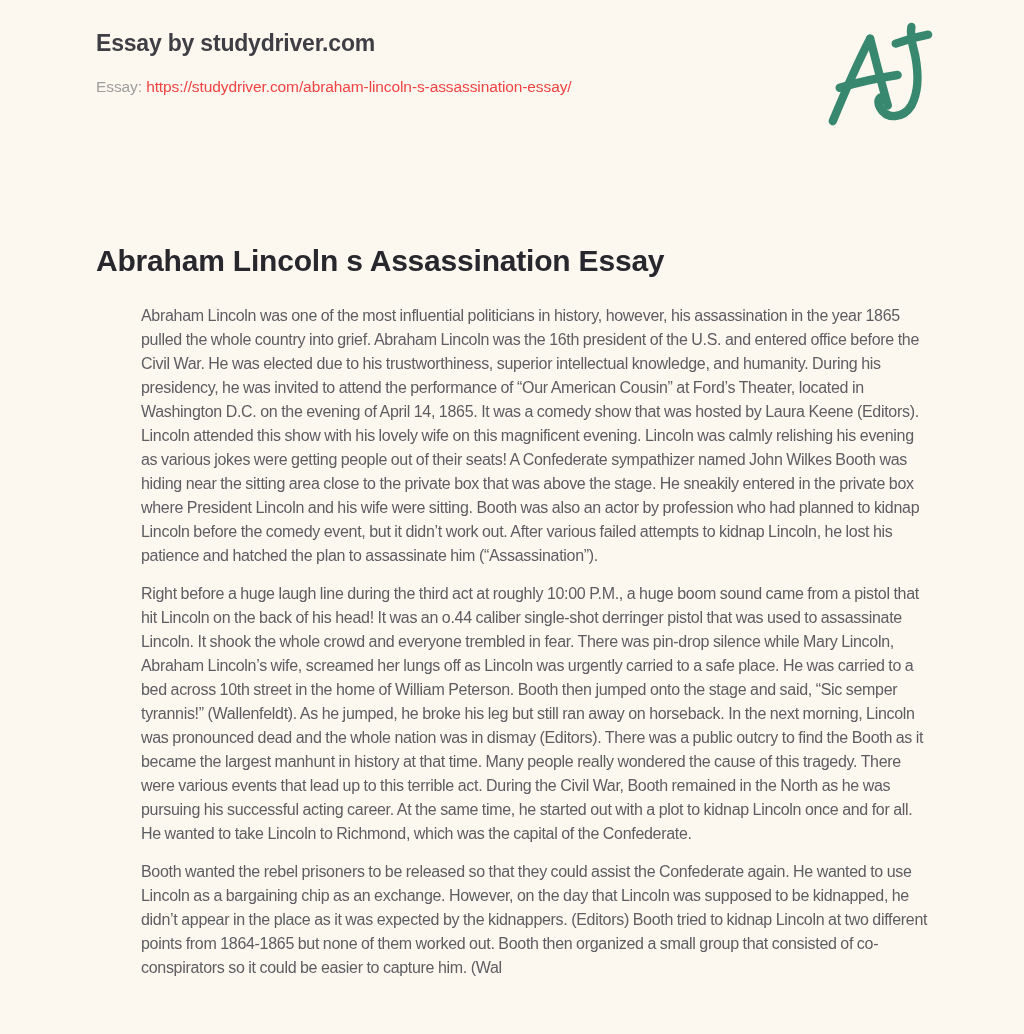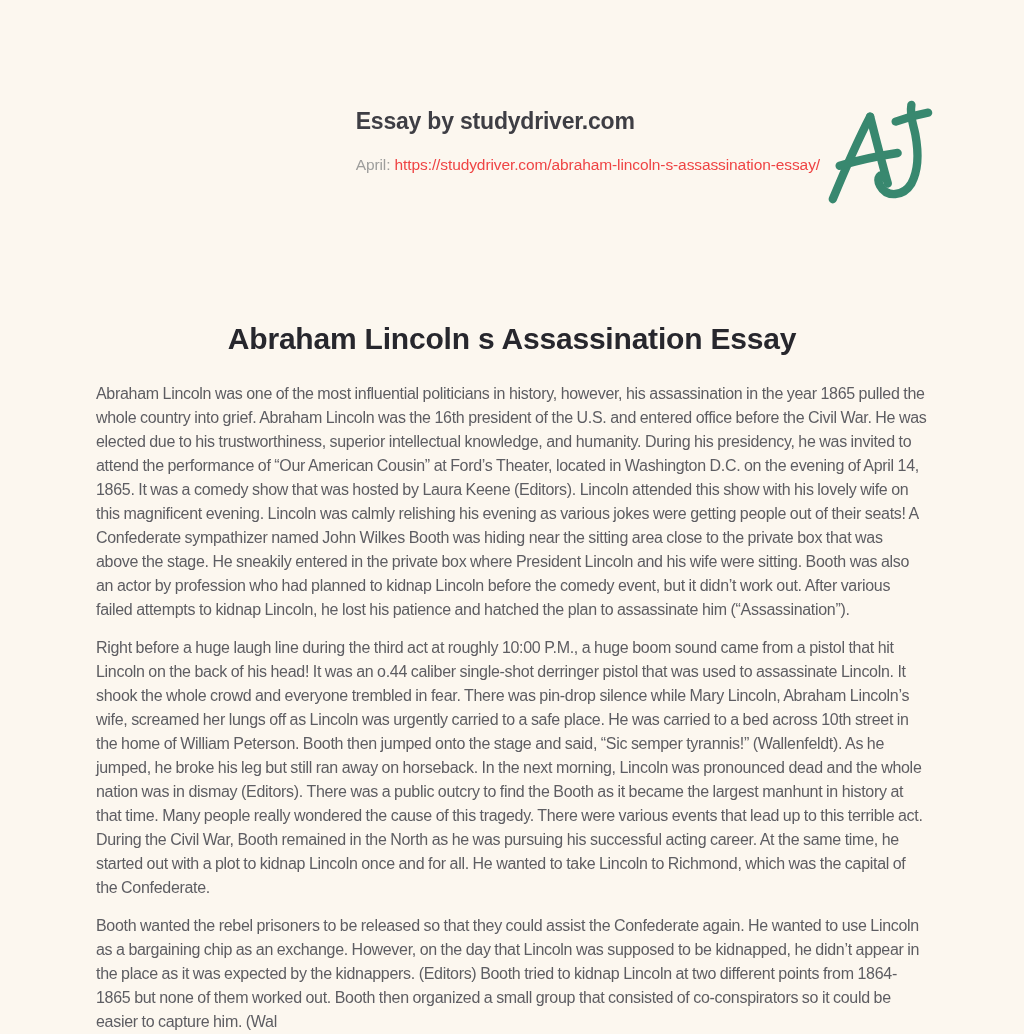--- a/index.html
+++ b/index.html
@@ -11,23 +11,23 @@
     font-family: "Liberation Sans", sans-serif;
   }
   .page {
     position: relative;
     width: 1024px;
     height: 1034px;
     padding: 0 96px;
   }
   .header-row {
     display: flex;
-    justify-content: flex-end;
+    justify-content: space-between;
     align-items: flex-start;
-    padding-top: 108px;
+    padding-top: 30px;
   }
   .site-title {
     font-size: 23px;
     font-weight: 700;
     line-height: 27px;
     color: #3E3E44;
     letter-spacing: -0.2px;
   }
   .source-line {
     margin-top: 20px;
@@ -47,45 +47,45 @@
     margin-right: -6px;
     flex-shrink: 0;
   }
   .doc-title {
     margin-top: 112px;
     font-size: 30px;
     font-weight: 700;
     line-height: 34px;
     color: #27272D;
     letter-spacing: -0.2px;
-    text-align: center;
   }
   .essay-body {
     margin-top: 26px;
     max-width: 833px;
+    margin-left: 45px;
   }
   .essay-body p {
     font-size: 16px;
     line-height: 24px;
     color: #5D5D62;
     letter-spacing: -0.3px;
     word-spacing: -0.4px;
     margin-bottom: 14px;
   }
 </style>
 </head>
 <body>
 
 <div class="page">
 
   <div class="header-row">
     <div class="header-left">
       <div class="site-title">Essay by studydriver.com</div>
       <div class="source-line">
-        <span class="source-label">April:</span>
+        <span class="source-label">Essay:</span>
         <a class="source-link" href="#">https://studydriver.com/abraham-lincoln-s-assassination-essay/</a>
       </div>
     </div>
 
     <svg class="logo-svg" viewBox="0 0 116 116" fill="none" stroke="#38886F" stroke-width="8.5" stroke-linecap="round" stroke-linejoin="round">
 
       <path d="M 13 105 C 25 76, 38 46, 51 21"></path>
 
       <path d="M 51 21 C 57 44, 63 68, 69 89"></path>
 

